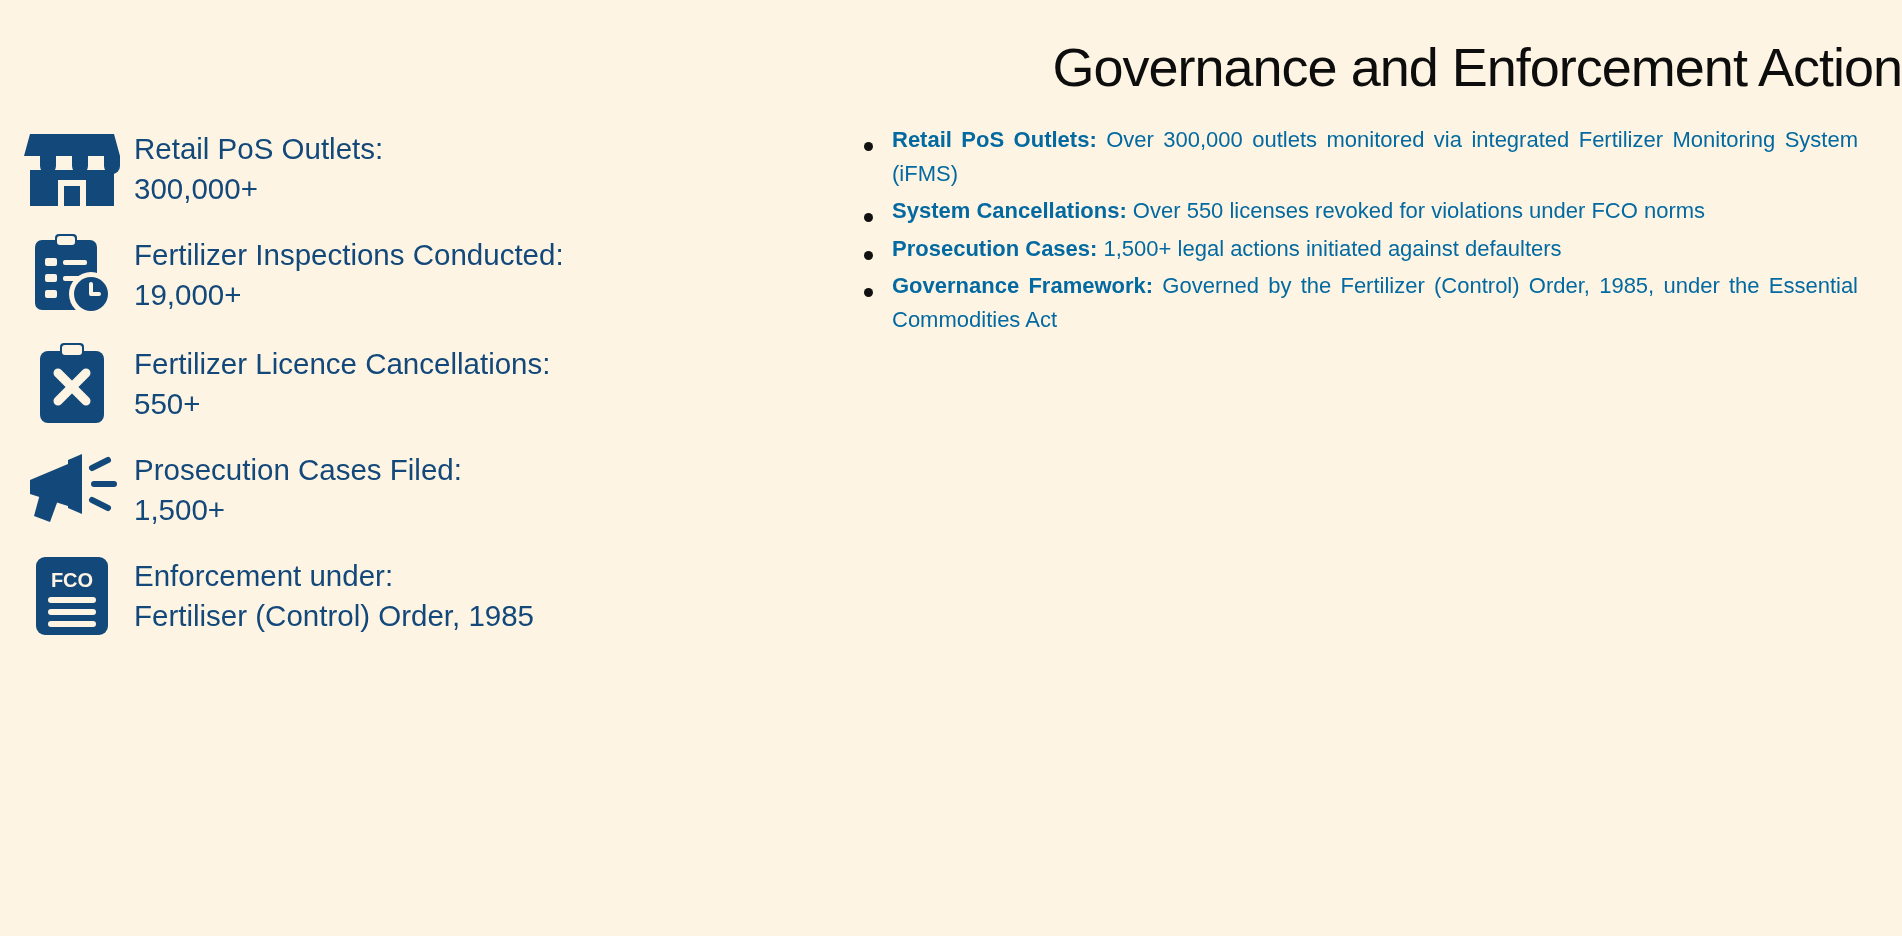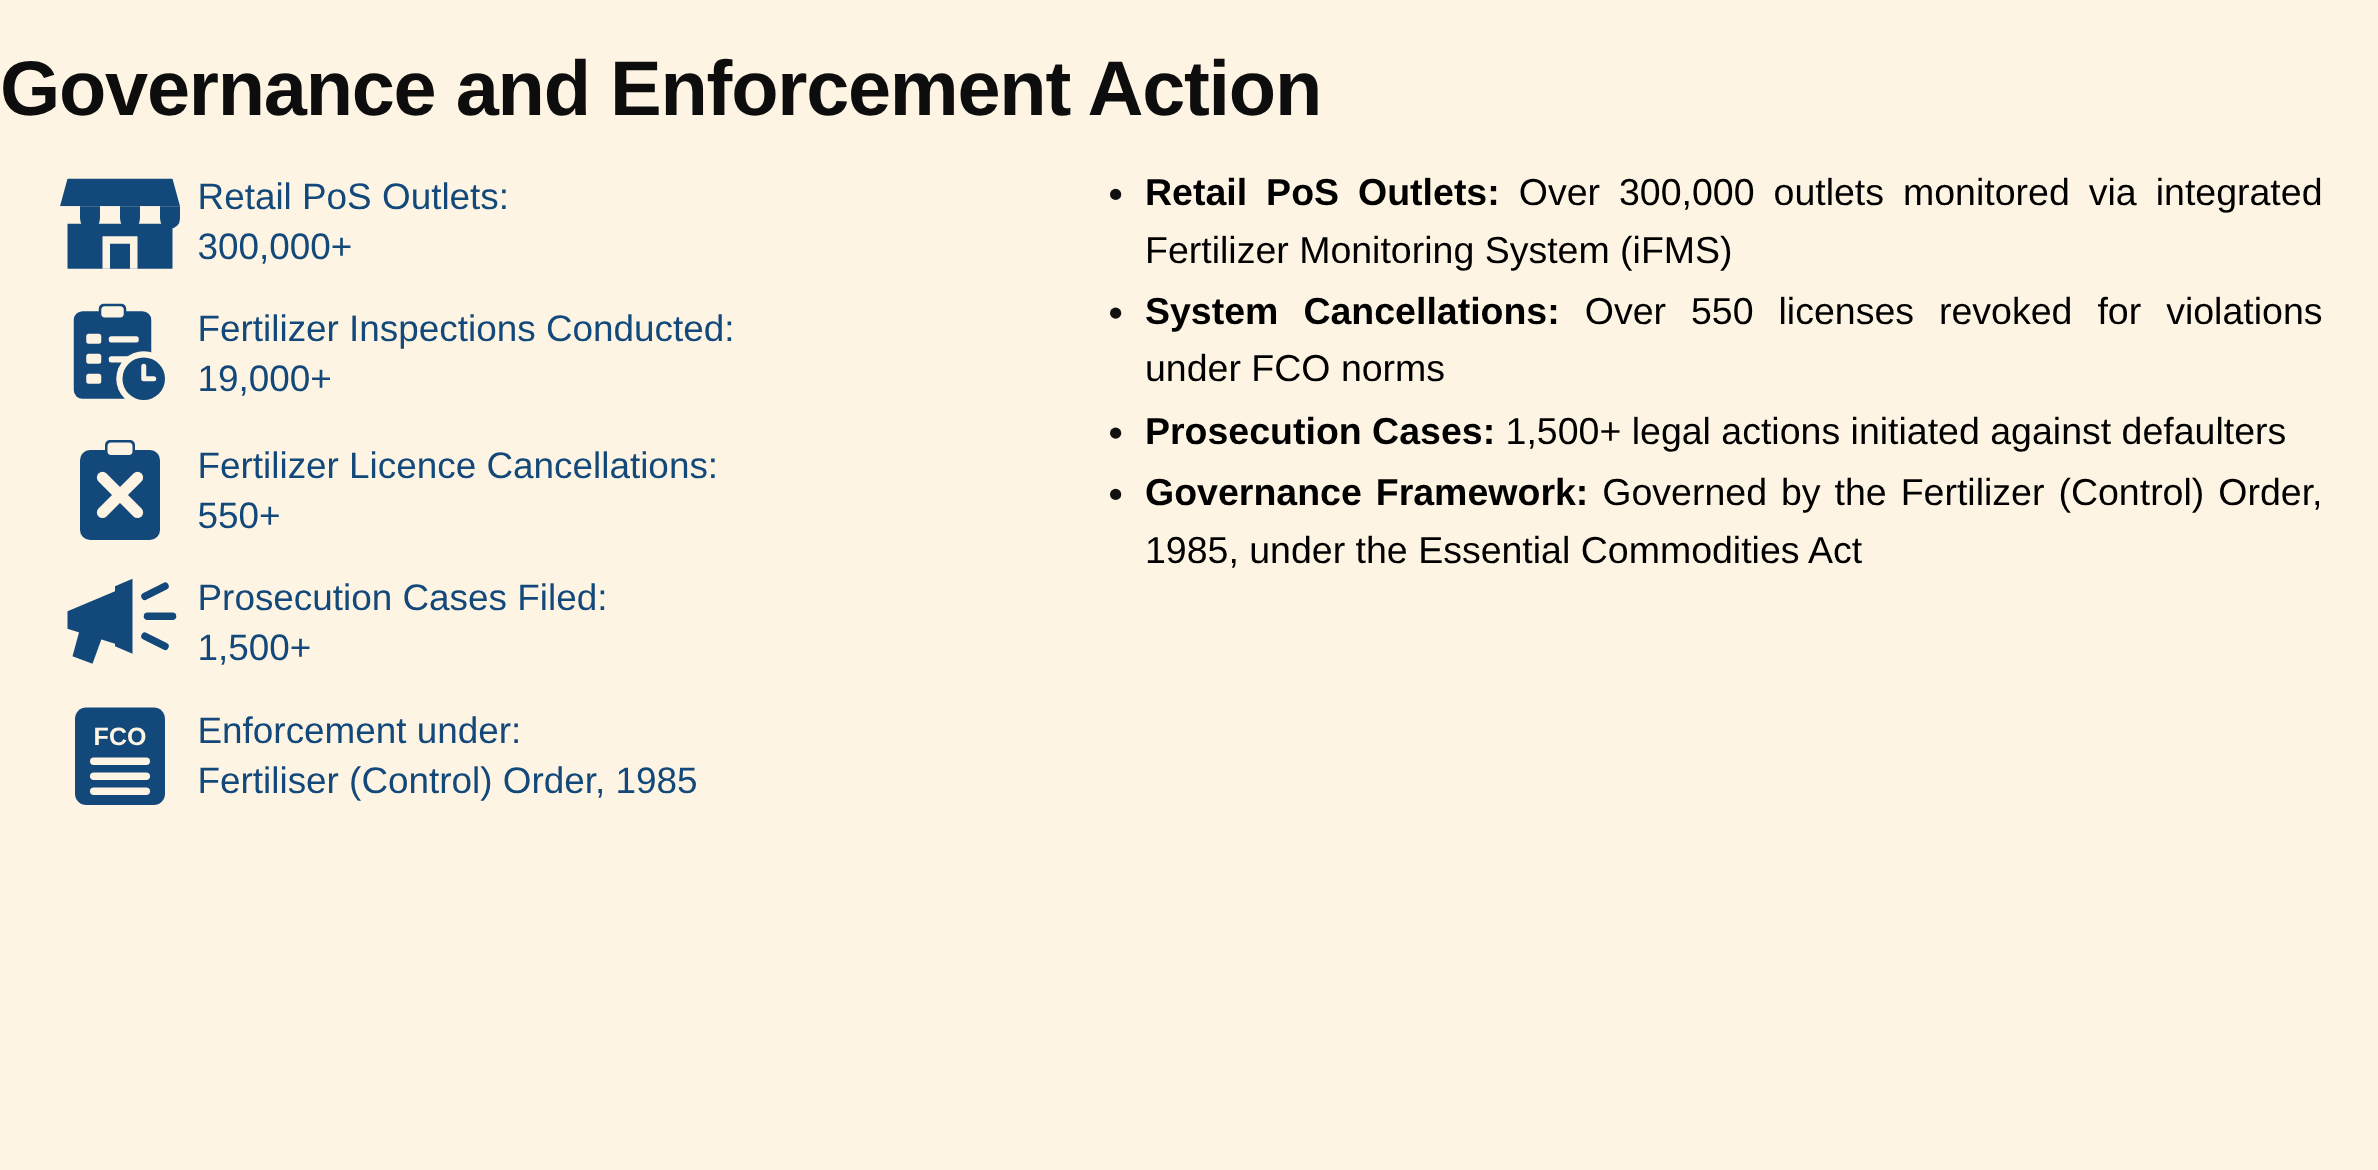--- a/index.html
+++ b/index.html
@@ -13,31 +13,31 @@
     font-family: "Liberation Sans", sans-serif;
     overflow: hidden;
   }
   .slide {
     position: relative;
     width: 1902px;
     height: 936px;
     box-sizing: border-box;
   }
   .title {
-    text-align: left;
-    font-size: 62px;
-    font-weight: bold;
+    text-align: right;
+    font-size: 54px;
+    font-weight: normal;
     color: #0d0d0d;
     letter-spacing: -1px;
     padding-top: 38px;
     line-height: 1.1;
   }
   .content {
     display: flex;
-    padding: 24px 44px 0 44px;
+    padding: 24px 44px 0 20px;
     box-sizing: border-box;
   }
   .left-col {
     width: 790px;
     flex: 0 0 790px;
     padding-top: 8px;
   }
   .right-col {
     flex: 1 1 auto;
     padding-top: 2px;
@@ -70,23 +70,23 @@
   .stat-text .l2 { display: block; }
 
   
   ul.bullets {
     margin: 0;
     padding: 0 0 0 34px;
     list-style: none;
   }
   ul.bullets li {
     position: relative;
-    font-size: 30px;
+    font-size: 22px;
     line-height: 1.52;
-    color: #000000;
+    color: #0369a1;
     margin-bottom: 4px;
     text-align: justify;
     padding-left: 6px;
   }
   ul.bullets li::before {
     content: "";
     position: absolute;
     left: -22px;
     top: 19px;
     width: 9px;

